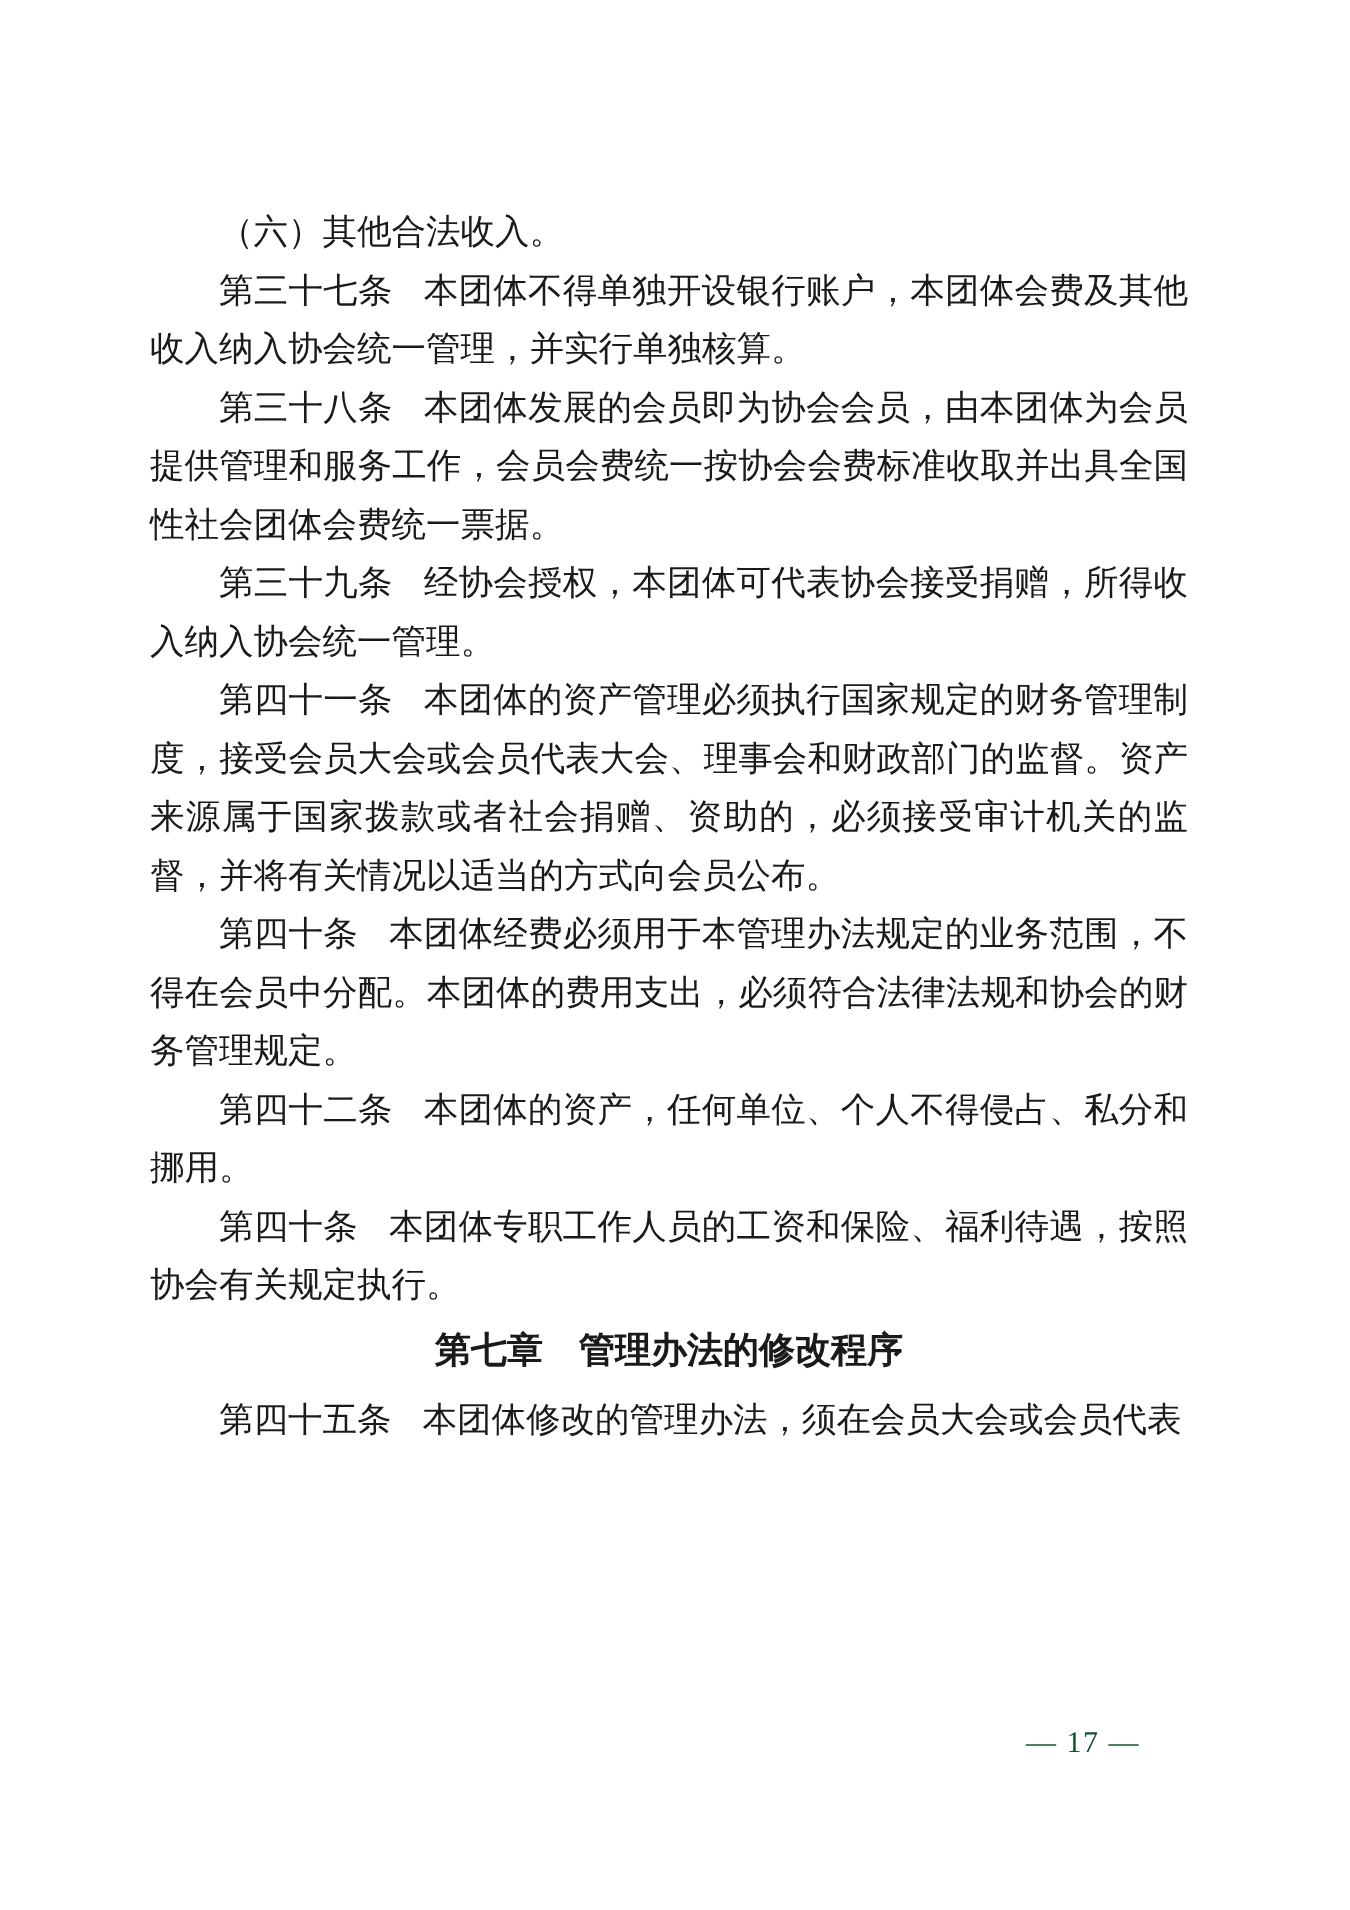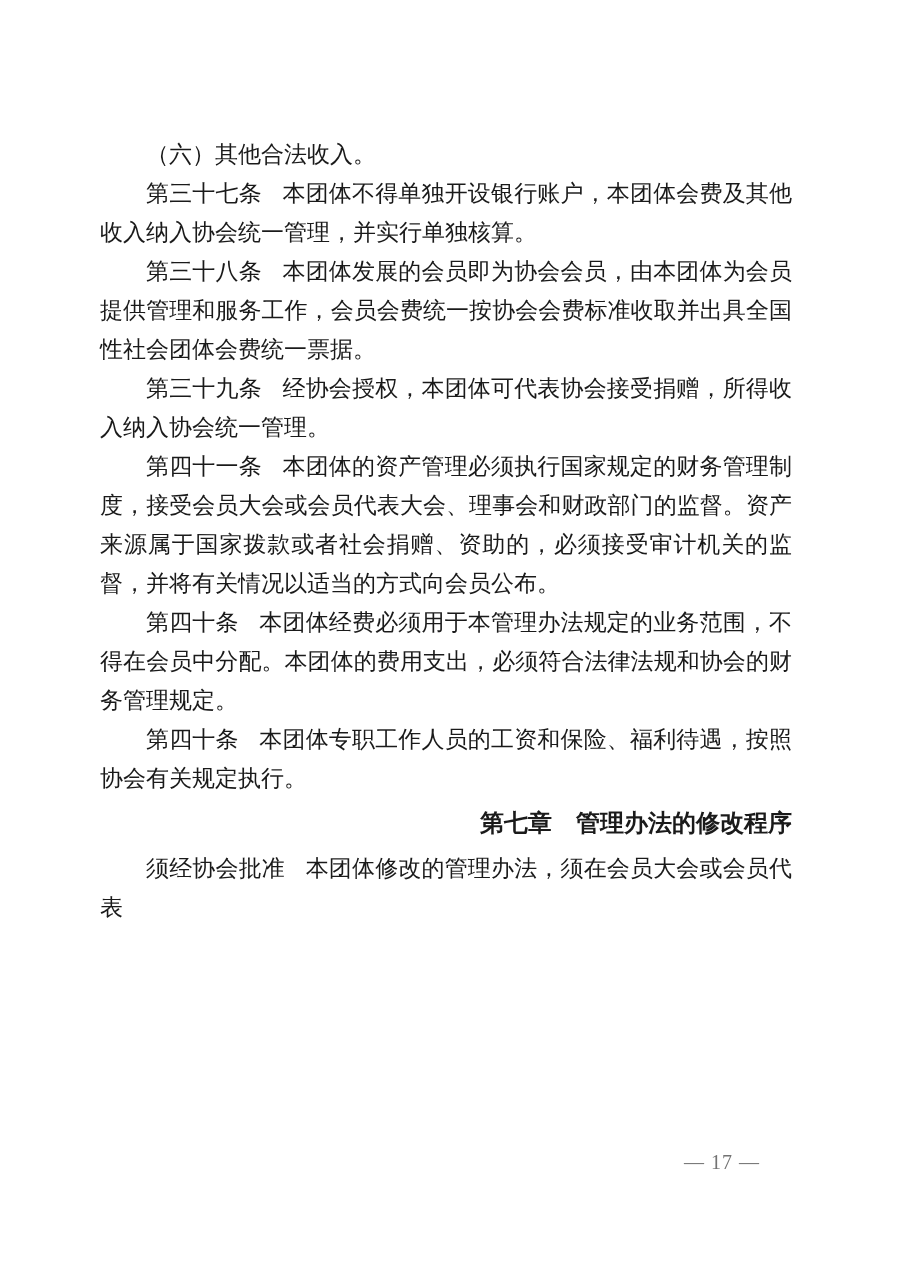--- a/index.html
+++ b/index.html
@@ -31,32 +31,32 @@
     word-break: break-all;
   }
   .art-num {
     font-weight: 400;
     margin-right: 0.9em;
   }
   p.chapter-heading {
     font-family: "Liberation Sans", "DejaVu Sans", sans-serif;
     font-weight: 700;
     font-size: 24px;
-    text-align: right;
+    text-align: center;
     text-indent: 0;
     margin: 5px 0 7px 0;
     line-height: 39px;
   }
   .page-footer {
     position: absolute;
     left: 684px;
     top: 1150px;
     font-size: 20px;
     line-height: 24px;
-    color: #737373;
+    color: #14532d;
     letter-spacing: 1px;
     white-space: pre;
   }
 </style>
 </head>
 <body>
 
 <div class="doc-body">
 
 
@@ -66,23 +66,24 @@
   <p><span class="art-num">第三十七条</span><span>本团体不得单独开设银行账户，本团体会费及其他收入纳入协会统一管理，并实行单独核算。</span></p>
 
   <p><span class="art-num">第三十八条</span><span>本团体发展的会员即为协会会员，由本团体为会员提供管理和服务工作，会员会费统一按协会会费标准收取并出具全国性社会团体会费统一票据。</span></p>
 
   <p><span class="art-num">第三十九条</span><span>经协会授权，本团体可代表协会接受捐赠，所得收入纳入协会统一管理。</span></p>
 
   <p><span class="art-num">第四十一条</span><span>本团体的资产管理必须执行国家规定的财务管理制度，接受会员大会或会员代表大会、理事会和财政部门的监督。资产来源属于国家拨款或者社会捐赠、资助的，必须接受审计机关的监督，并将有关情况以适当的方式向会员公布。</span></p>
 
   <p><span class="art-num">第四十条</span><span>本团体经费必须用于本管理办法规定的业务范围，不得在会员中分配。本团体的费用支出，必须符合法律法规和协会的财务管理规定。</span></p>
 
+  <p><span class="art-num">第四十二条</span><span>本团体的资产，任何单位、个人不得侵占、私分和挪用。</span></p>
 
   <p><span class="art-num">第四十条</span><span>本团体专职工作人员的工资和保险、福利待遇，按照协会有关规定执行。</span></p>
 
   <p class="chapter-heading">第七章　管理办法的修改程序</p>
 
 
-  <p><span class="art-num">须经协会批准</span><span>本团体修改的管理办法，须在会员大会或会员代表</span></p>
+  <p><span class="art-num">第四十五条</span><span>本团体修改的管理办法，须在会员大会或会员代表</span></p>
 
 </div>
 
 <div class="page-footer">— 17 —</div>
 
 </body></html>

